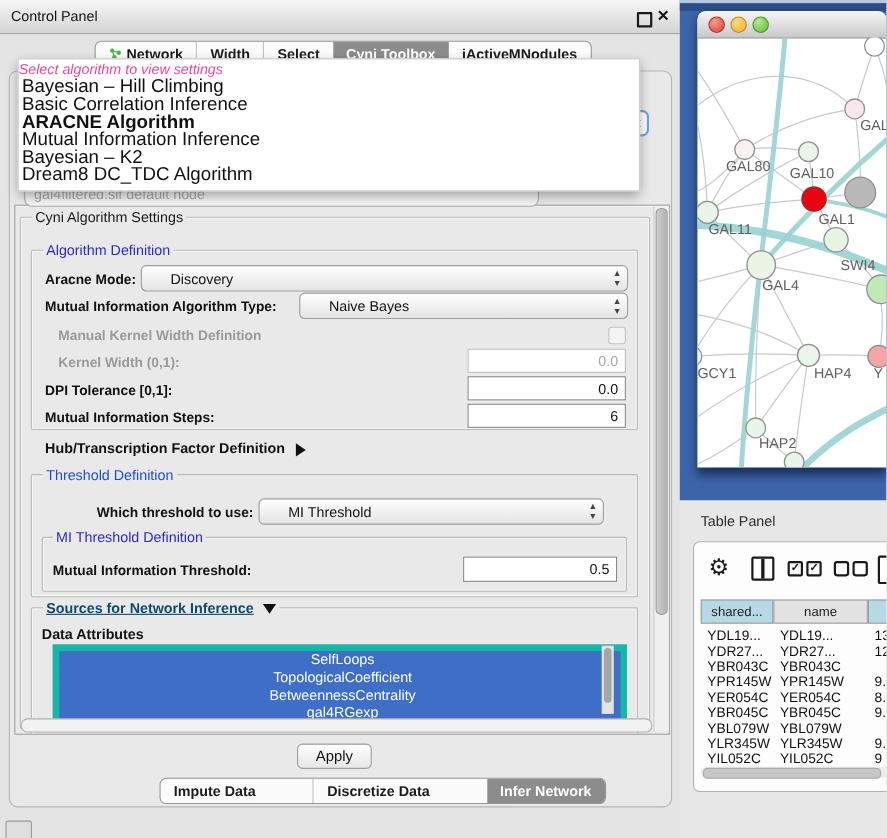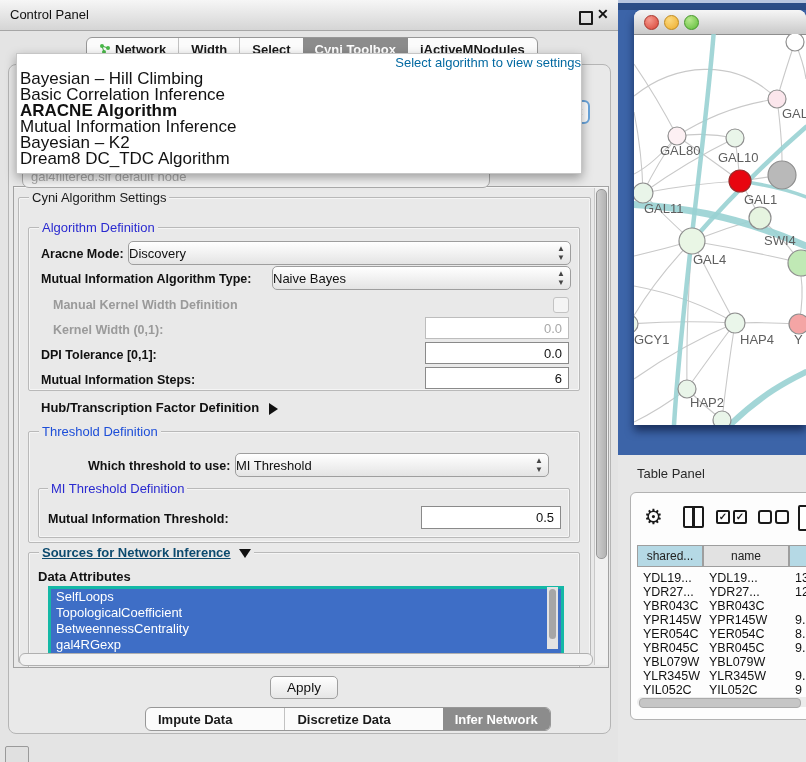--- a/index.html
+++ b/index.html
@@ -14,38 +14,38 @@
   .tabbar{display:flex;align-items:stretch;border:1px solid #979797;border-radius:6px;background:#fbfbfb;overflow:hidden;}
   .tab{display:flex;align-items:center;justify-content:center;gap:4px;font-size:13px;font-weight:600;color:#1a1a1a;padding:0 12px;position:relative;}
   .tab.sep{border-left:1px solid #c2c2c2;}
   .tab.sel{background:#8c8c8c;color:#fff;border-left:none;}
   .outer-box{left:8px;top:64px;width:601px;height:668px;border:1px solid #b5b5b5;border-radius:8px;background:#e9e9e9;}
   
   .grp{position:absolute;border:1px solid #b9b9b9;border-radius:2px;box-shadow:inset 0 0 0 1px rgba(255,255,255,.55);}
   .grp-label{position:absolute;font-size:13px;background:#e9e9e9;padding:0 3px;white-space:nowrap;}
   .lbl{position:absolute;font-size:12.5px;font-weight:bold;color:#111;white-space:nowrap;}
   .lbl.dis{color:#9a9a9a;margin-left:12px;}
-  .combo{position:absolute;height:24px;border:1px solid #9e9e9e;border-radius:5px;background:linear-gradient(#ffffff,#e4e4e4);display:flex;align-items:center;font-size:13px;color:#111;padding-left:0;box-sizing:border-box;}
+  .combo{position:absolute;height:24px;border:1px solid #9e9e9e;border-radius:5px;background:linear-gradient(#ffffff,#e4e4e4);display:flex;align-items:center;font-size:13px;color:#111;padding-left:26px;box-sizing:border-box;}
   .combo .arrows{position:absolute;right:5px;top:2px;display:flex;flex-direction:column;line-height:9px;font-size:8px;color:#444;}
   .field{position:absolute;height:22px;border:1px solid #8a8a8a;background:#fff;font-size:13px;color:#111;display:flex;align-items:center;justify-content:flex-end;padding-right:6px;box-sizing:border-box;}
   .field.dis{border-color:#bdbdbd;color:#a8a8a8;}
   .checkbox{position:absolute;width:14px;height:14px;border:1px solid #c3c3c3;border-radius:3px;background:#f4f4f4;}
   .tri-right{display:inline-block;width:0;height:0;border-left:9px solid #111;border-top:6px solid transparent;border-bottom:6px solid transparent;margin-left:10px;vertical-align:middle;}
   .tri-down{display:inline-block;width:0;height:0;border-top:9px solid #111;border-left:6px solid transparent;border-right:6px solid transparent;margin-left:8px;vertical-align:middle;}
-  .attr-list{left:47px;top:585px;width:510px;height:64px;border:3px solid #14b8a6;background:#3e6ec6;overflow:hidden;}
+  .attr-list{left:47px;top:585px;width:510px;height:64px;border:6px solid #14b8a6;background:#3e6ec6;overflow:hidden;text-align:center;}
   .attr-item{height:16px;line-height:16px;color:#fff;font-size:13px;padding-left:5px;background:#3e6ec6;}
   .attr-scroll{position:absolute;right:1px;top:1px;width:11px;height:62px;background:#e3e3e3;}
   .attr-thumb{position:absolute;right:2px;top:2px;width:7px;height:50px;background:#a6a6a6;border-radius:4px;}
   .hscroll{left:18px;top:652px;width:572px;height:11px;border:1px solid #b0b0b0;border-radius:6px;background:#f2f2f2;}
   .vscroll-track{left:594px;top:188px;width:13px;height:477px;background:#f0f0f0;border-left:1px solid #c9c9c9;}
   .vscroll-thumb{left:596px;top:189px;width:9px;height:368px;background:linear-gradient(90deg,#cdcdcd,#b3b3b3);border:1px solid #979797;border-radius:5px;}
   .btn{display:flex;align-items:center;justify-content:center;border:1px solid #9f9f9f;border-radius:5px;background:linear-gradient(#fefefe,#e6e6e6);font-size:13.5px;color:#111;}
   
   .dropdown{left:16px;top:53px;width:564px;height:119px;background:#fff;border:1px solid #c6c6c6;box-shadow:0 4px 10px rgba(0,0,0,.35);z-index:20;}
-  .dd-prompt{height:17px;line-height:17px;text-align:right;color:#0369a1;font-size:13px;}
+  .dd-prompt{height:17px;line-height:17px;text-align:left;color:#ec4899;font-size:13px;font-style:italic;}
   .dd-item{height:16px;line-height:16px;font-size:17px;color:#111;padding-left:3px;white-space:nowrap;}
   .dd-item.bold{font-weight:bold;}
   .ghost-combo{left:22px;top:164px;width:468px;height:24px;border:1px solid #ababab;border-radius:7px;background:#f3f3f3;z-index:5;font-size:13px;color:#a9a9a9;display:flex;align-items:center;padding-left:8px;box-sizing:border-box;}
   .focus-combo{left:430px;top:100px;width:160px;height:24px;border:2px solid #6aa5dc;border-radius:6px;background:#fff;z-index:6;box-sizing:border-box;}
   
   .desktop{left:618px;top:0;width:188px;height:455px;background:#3c64a8;}
   .desk-strip1{left:618px;top:0;width:188px;height:3px;background:#b9c6df;}
   .desk-strip2{left:618px;top:3px;width:188px;height:7px;background:#2c4d86;}
   .netwin{left:634px;top:10px;width:172px;height:415px;background:#fff;border-radius:8px 8px 0 0;box-shadow:0 6px 9px rgba(5,15,45,.6);overflow:hidden;}
   .net-titlebar{left:0;top:0;width:172px;height:24px;background:linear-gradient(#f6f6f6,#c9c9c9);border-bottom:1px solid #8e8e8e;}

